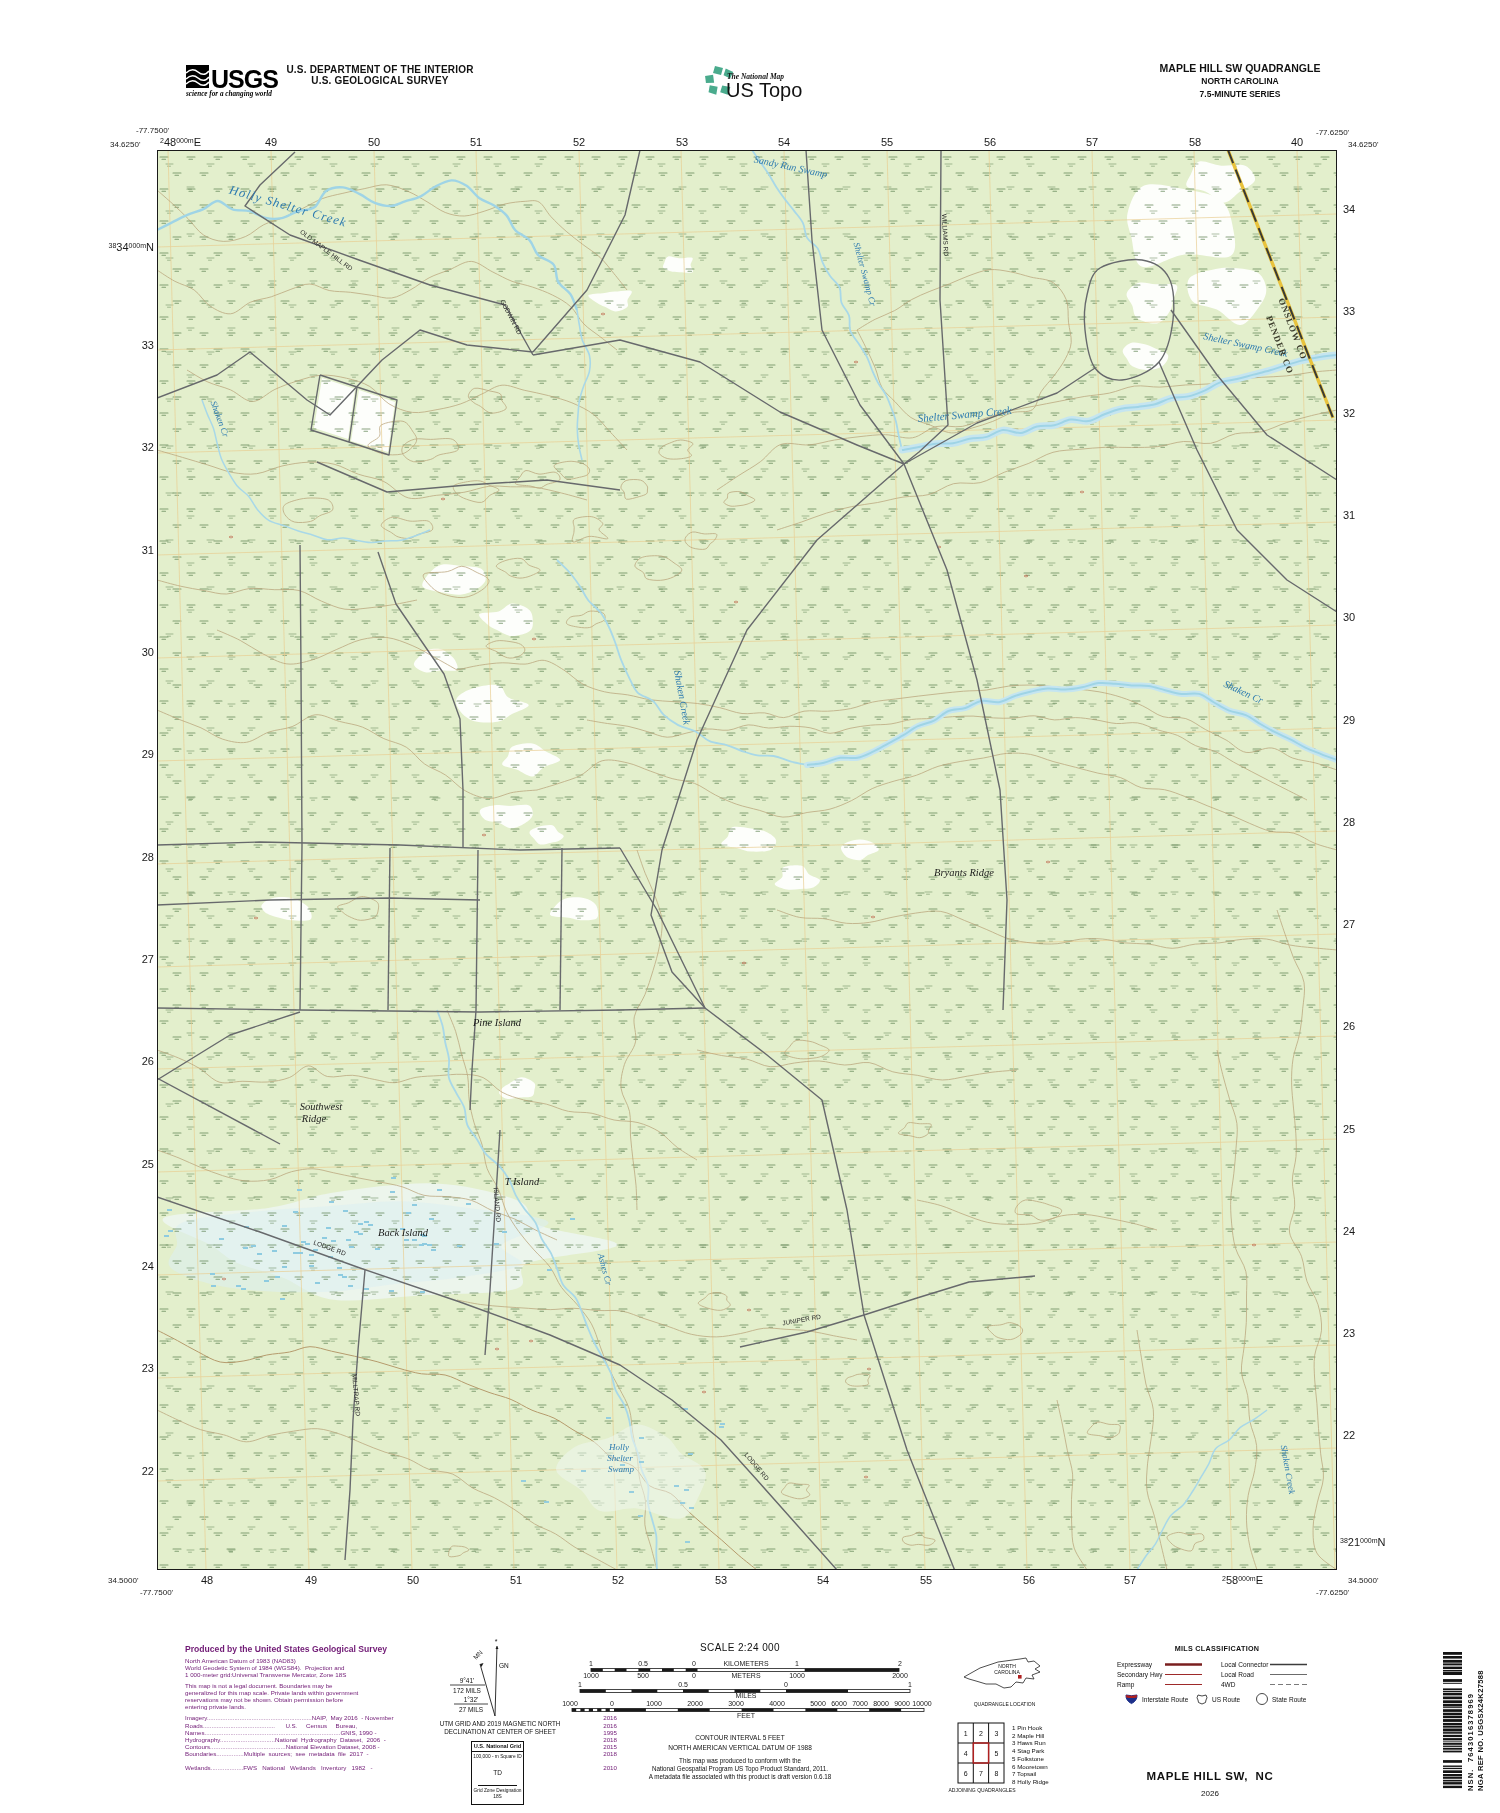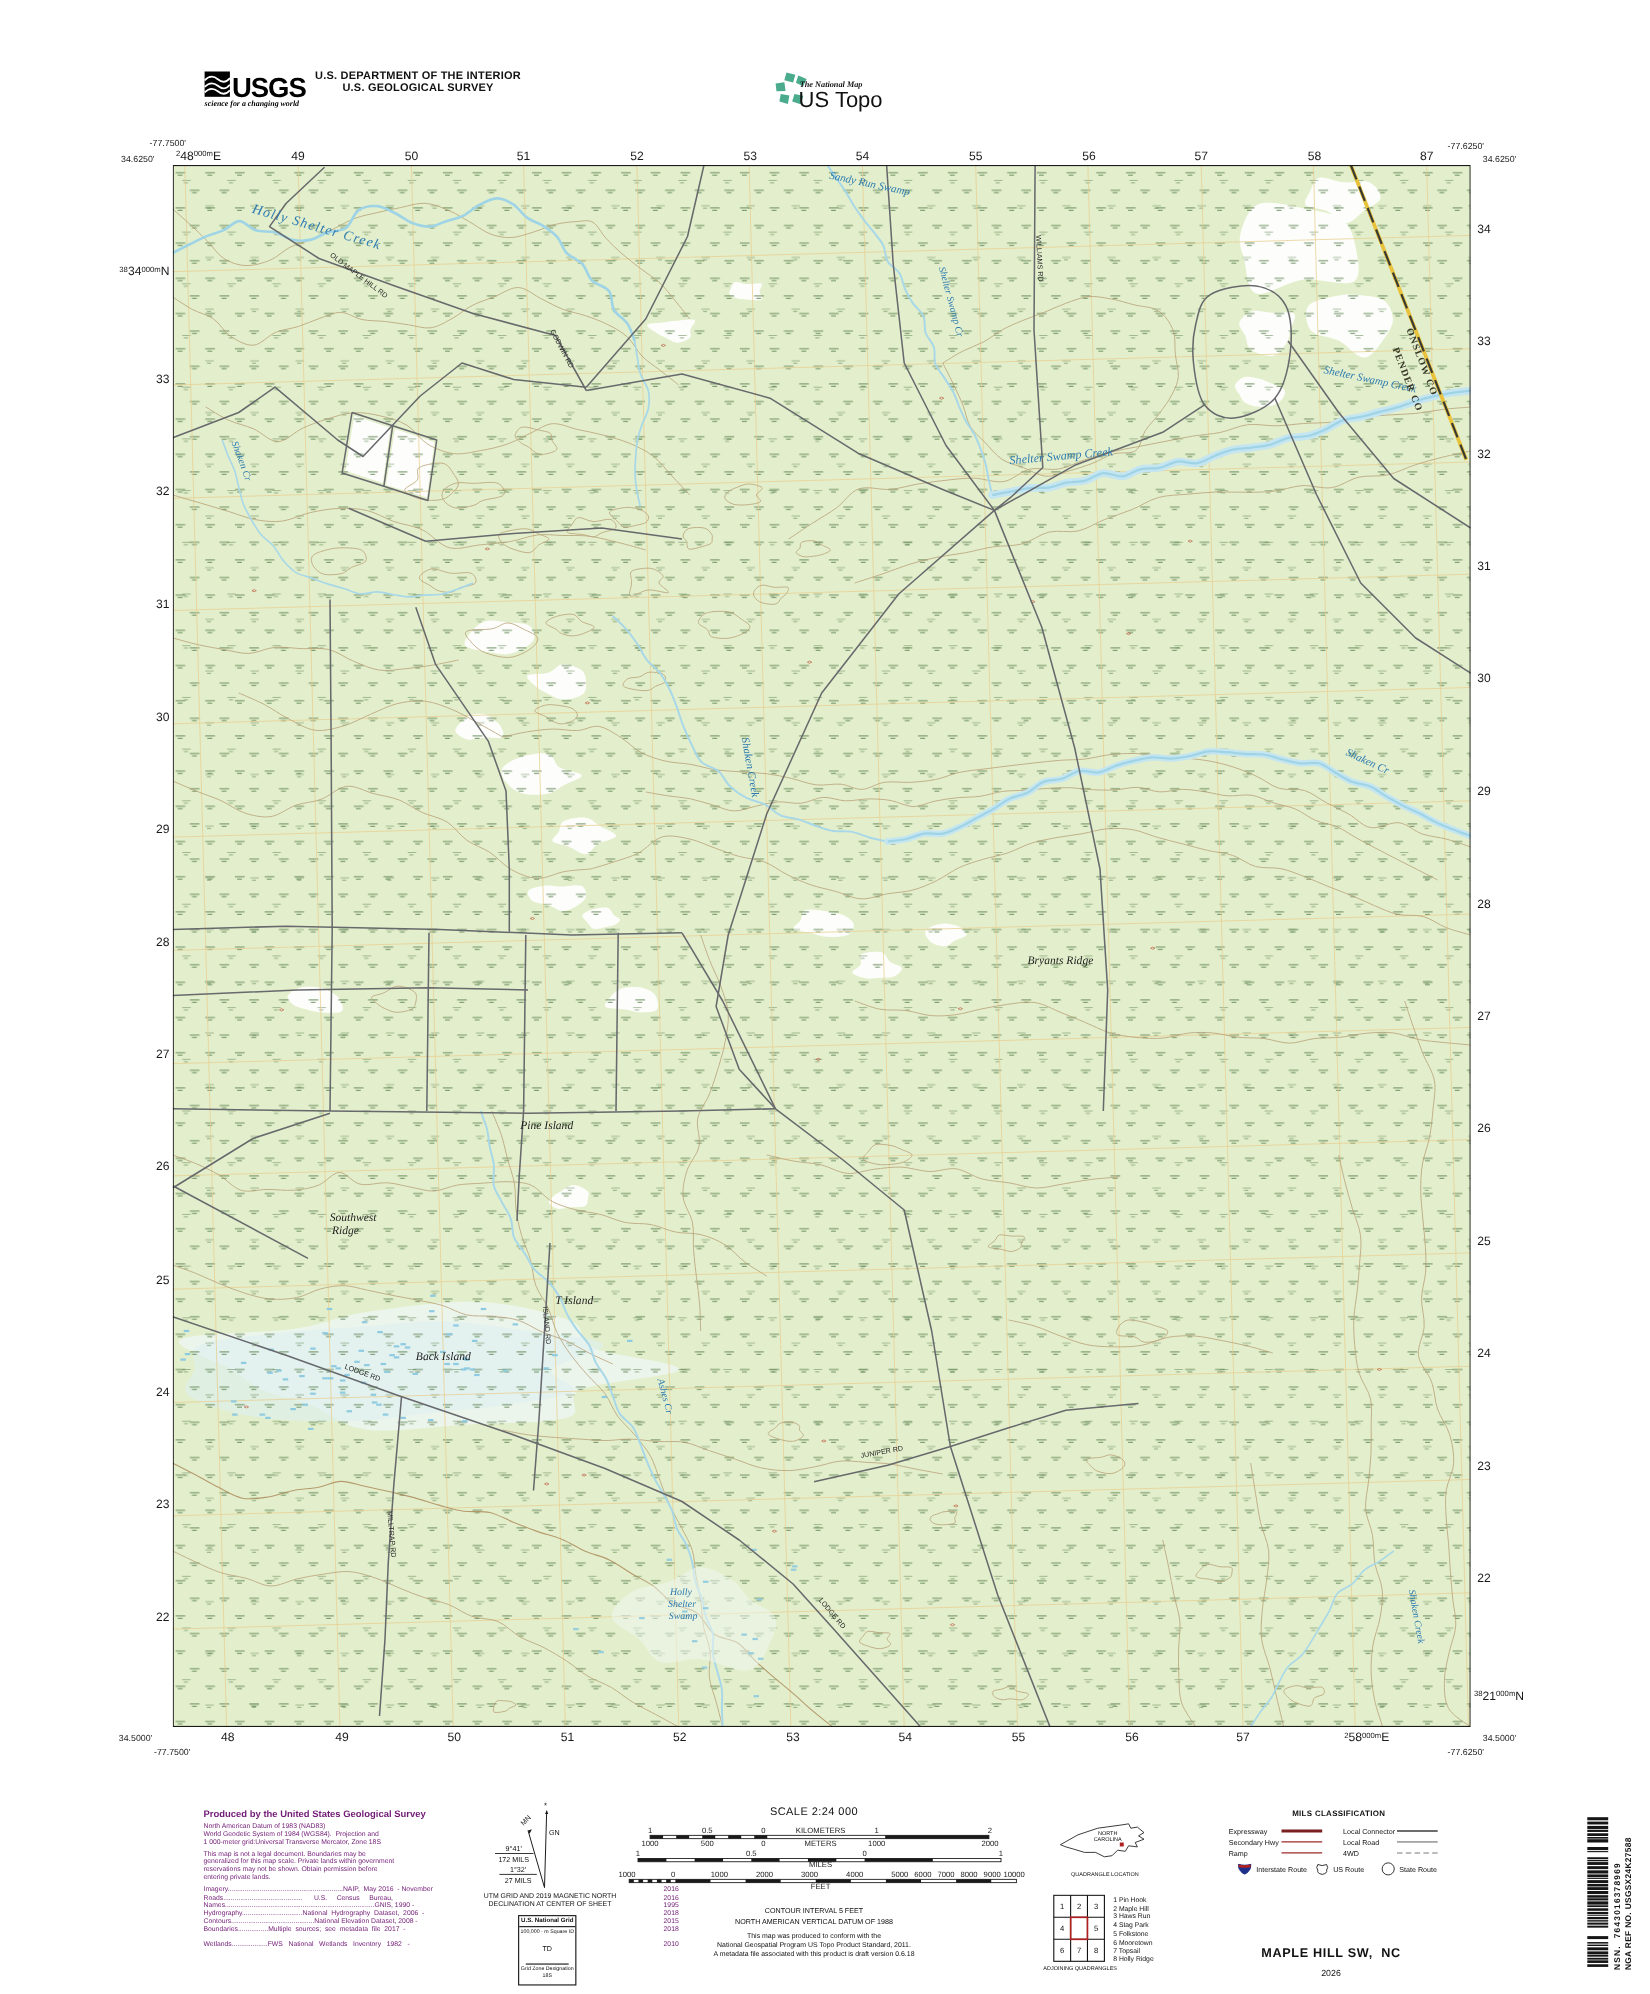--- a/index.html
+++ b/index.html
@@ -24,20 +24,25 @@
 <path d="M12,4 L20,6 L18,13 L10,11 Z"></path>
 <path d="M22,7 L30,9 L28,16 L21,14 Z" transform="rotate(10 25 11)"></path>
 <path d="M3,13 L11,14 L10,22 L2,20 Z" transform="rotate(-15 6 17)"></path>
 <path d="M6,24 L14,24 L14,32 L6,31 Z" transform="rotate(10 10 28)"></path>
 <path d="M18,25 L26,23 L27,31 L19,32 Z" transform="rotate(25 22 27)"></path>
 </g>
 <text x="24" y="17" font-family="Liberation Serif, serif" font-weight="bold" font-style="italic" font-size="7.5" fill="#111">The National Map</text>
 <text x="23" y="35" font-family="Liberation Sans, sans-serif" font-size="20" fill="#111">US Topo</text>
 </svg>
 
+<div class="abs" style="left:1040px;top:62px;width:400px;text-align:center;color:#111">
+<div style="font-weight:bold;font-size:10.5px">MAPLE HILL SW QUADRANGLE</div>
+<div style="font-weight:bold;font-size:8.5px;margin-top:2px">NORTH CAROLINA</div>
+<div style="font-weight:bold;font-size:8.5px;margin-top:3px">7.5-MINUTE SERIES</div>
+</div>
 
 <svg class="abs" style="left:157px;top:150px" width="1180" height="1420" viewBox="0 0 1180 1420">
 <defs>
 <pattern id="tuft" width="27" height="32" patternUnits="userSpaceOnUse">
 <g stroke="#5a7f4e" stroke-width="1.1" fill="none" opacity="0.72" stroke-linecap="round">
 <path d="M3,7 h8 M5,9.3 h3.5"></path>
 <path d="M16,23 h8 M18,25.3 h3.5"></path>
 </g>
 </pattern>
 <pattern id="tuft2" width="41" height="47" patternUnits="userSpaceOnUse">
@@ -395,21 +400,21 @@
 <div class="num" style="left:256px;top:136px;width:30px;text-align:center">49</div>
 <div class="num" style="left:359px;top:136px;width:30px;text-align:center">50</div>
 <div class="num" style="left:461px;top:136px;width:30px;text-align:center">51</div>
 <div class="num" style="left:564px;top:136px;width:30px;text-align:center">52</div>
 <div class="num" style="left:667px;top:136px;width:30px;text-align:center">53</div>
 <div class="num" style="left:769px;top:136px;width:30px;text-align:center">54</div>
 <div class="num" style="left:872px;top:136px;width:30px;text-align:center">55</div>
 <div class="num" style="left:975px;top:136px;width:30px;text-align:center">56</div>
 <div class="num" style="left:1077px;top:136px;width:30px;text-align:center">57</div>
 <div class="num" style="left:1180px;top:136px;width:30px;text-align:center">58</div>
-<div class="num" style="left:1282px;top:136px;width:30px;text-align:center">87</div>
+<div class="num" style="left:1282px;top:136px;width:30px;text-align:center">40</div>
 <div class="num" style="left:160px;top:136px"><span class="sup">2</span>48<span class="sup">000m</span>E</div>
 <div class="coord" style="left:110px;top:140px">34.6250'</div>
 <div class="coord" style="left:136px;top:126px">-77.7500'</div>
 <div class="coord" style="left:1316px;top:128px">-77.6250'</div>
 <div class="coord" style="left:1348px;top:140px">34.6250'</div>
 
 <div class="num" style="left:192px;top:1574px;width:30px;text-align:center">48</div>
 <div class="num" style="left:296px;top:1574px;width:30px;text-align:center">49</div>
 <div class="num" style="left:398px;top:1574px;width:30px;text-align:center">50</div>
 <div class="num" style="left:501px;top:1574px;width:30px;text-align:center">51</div>

